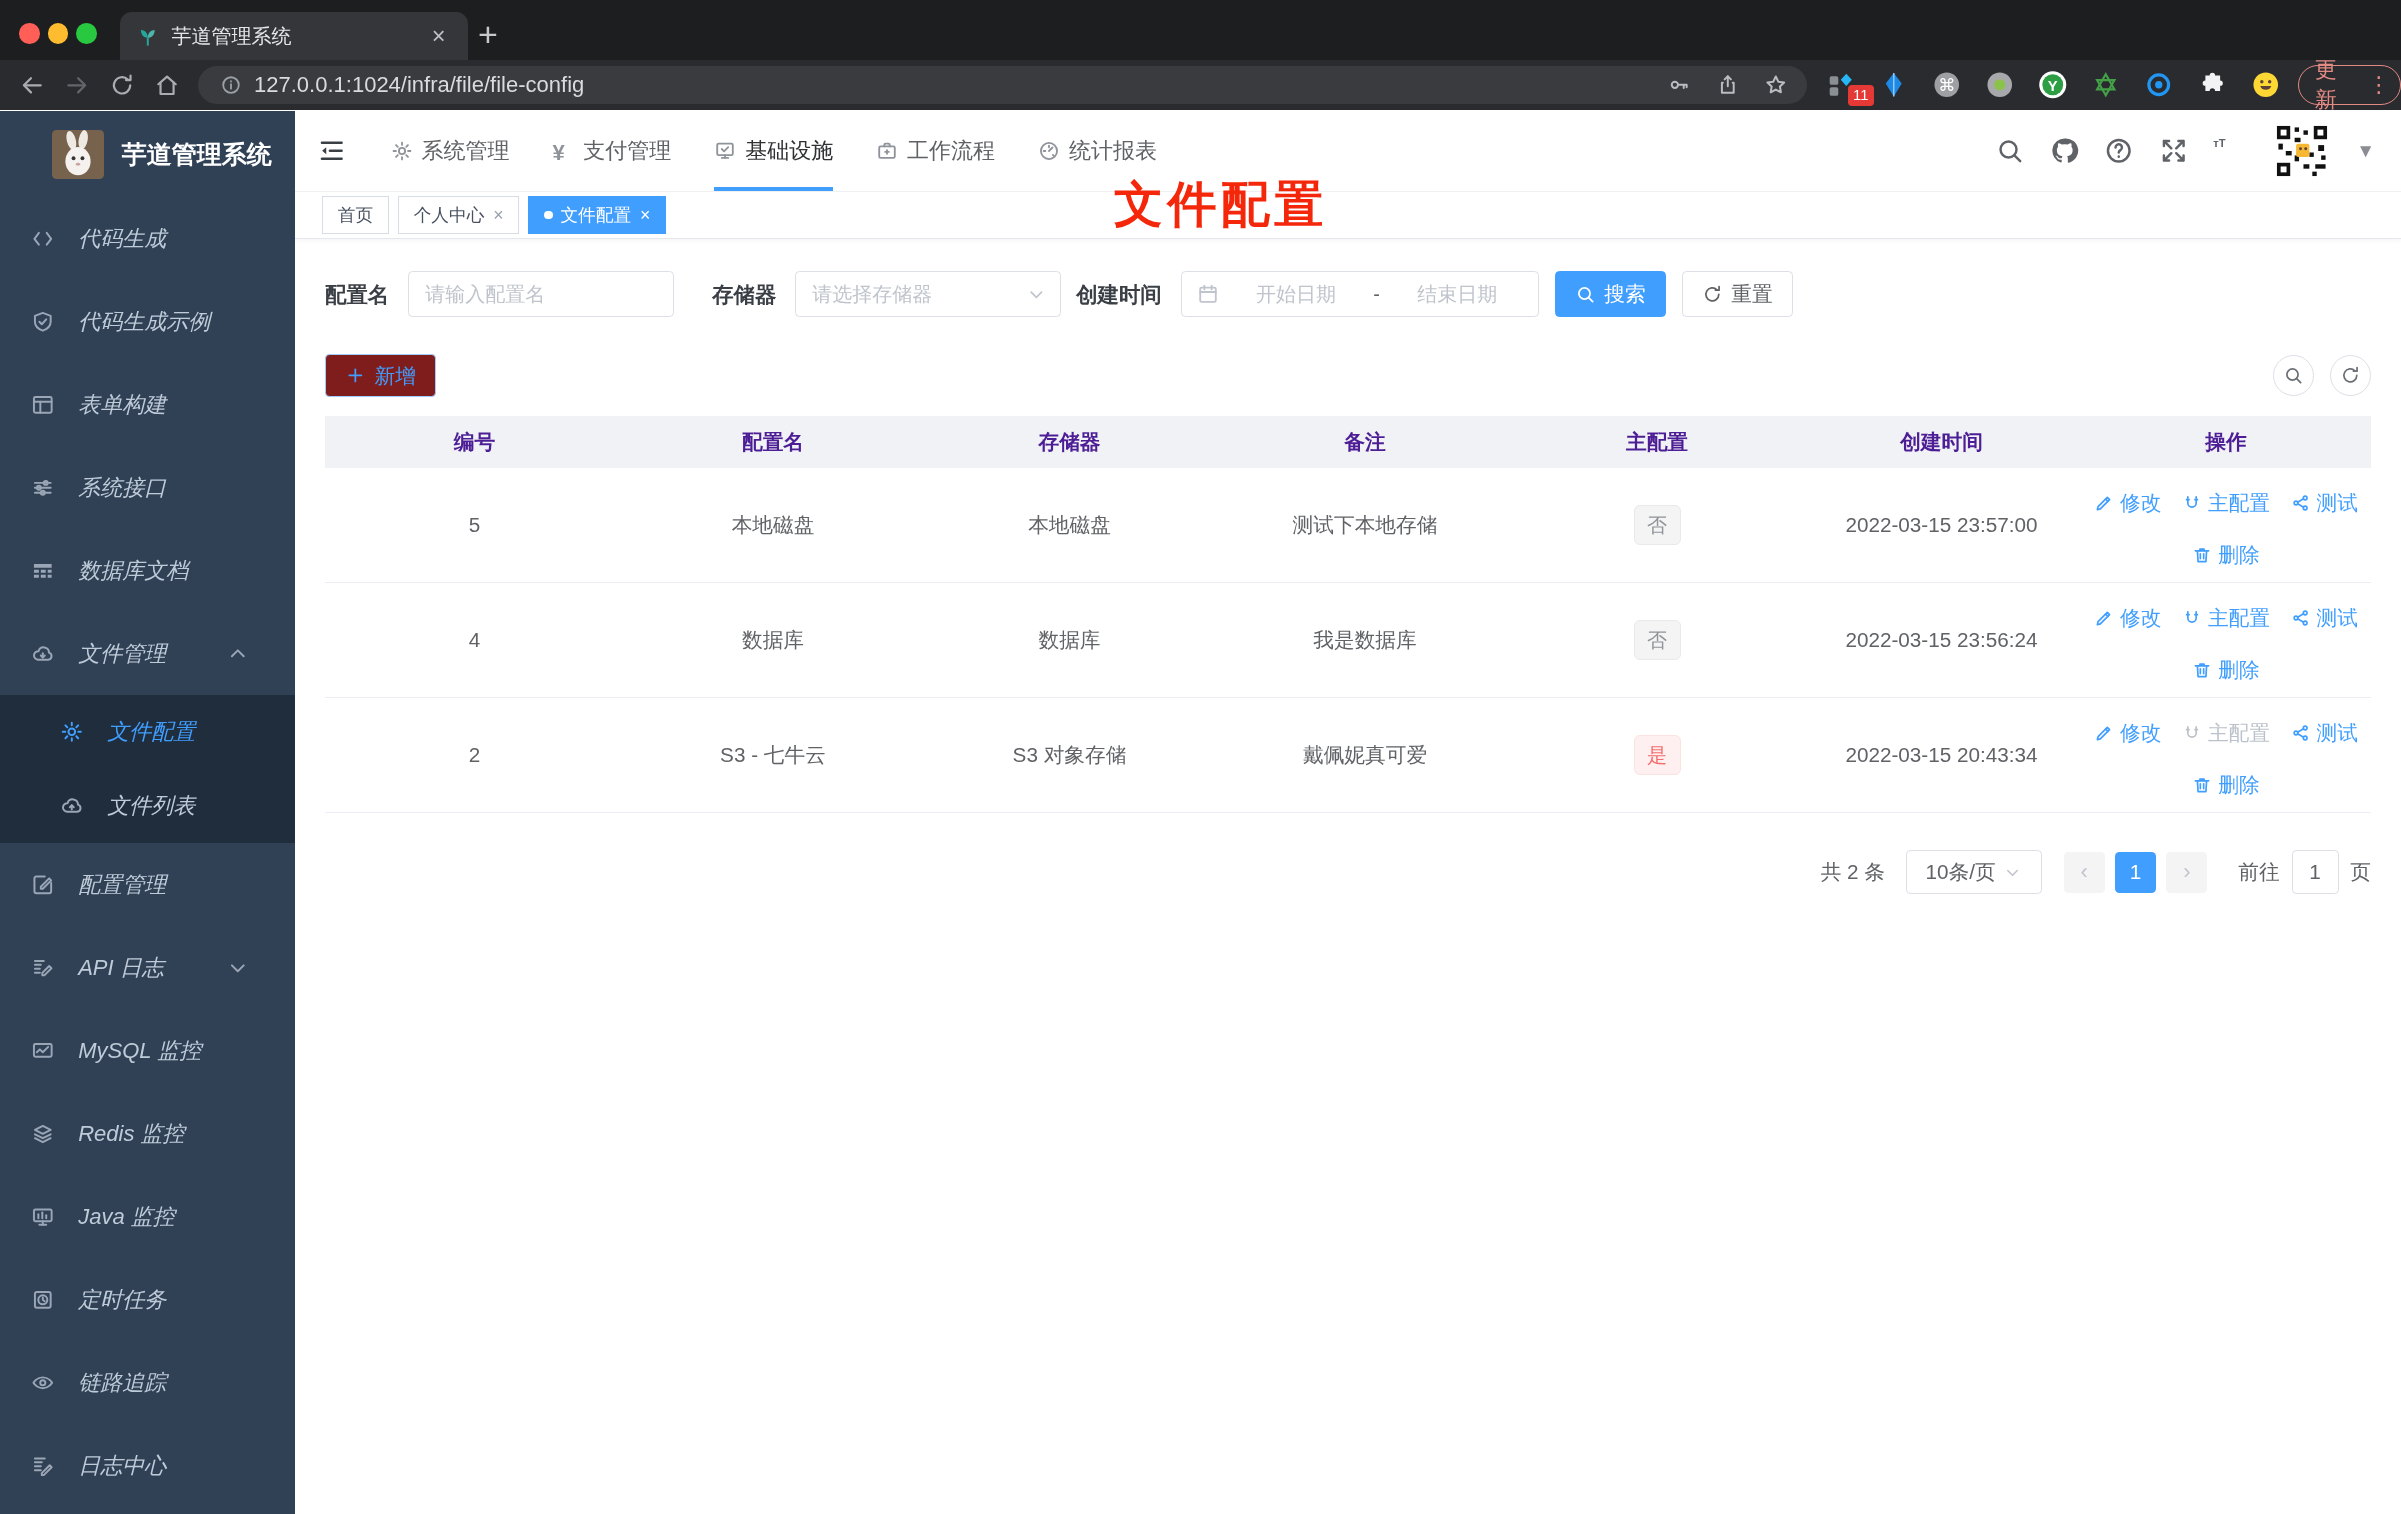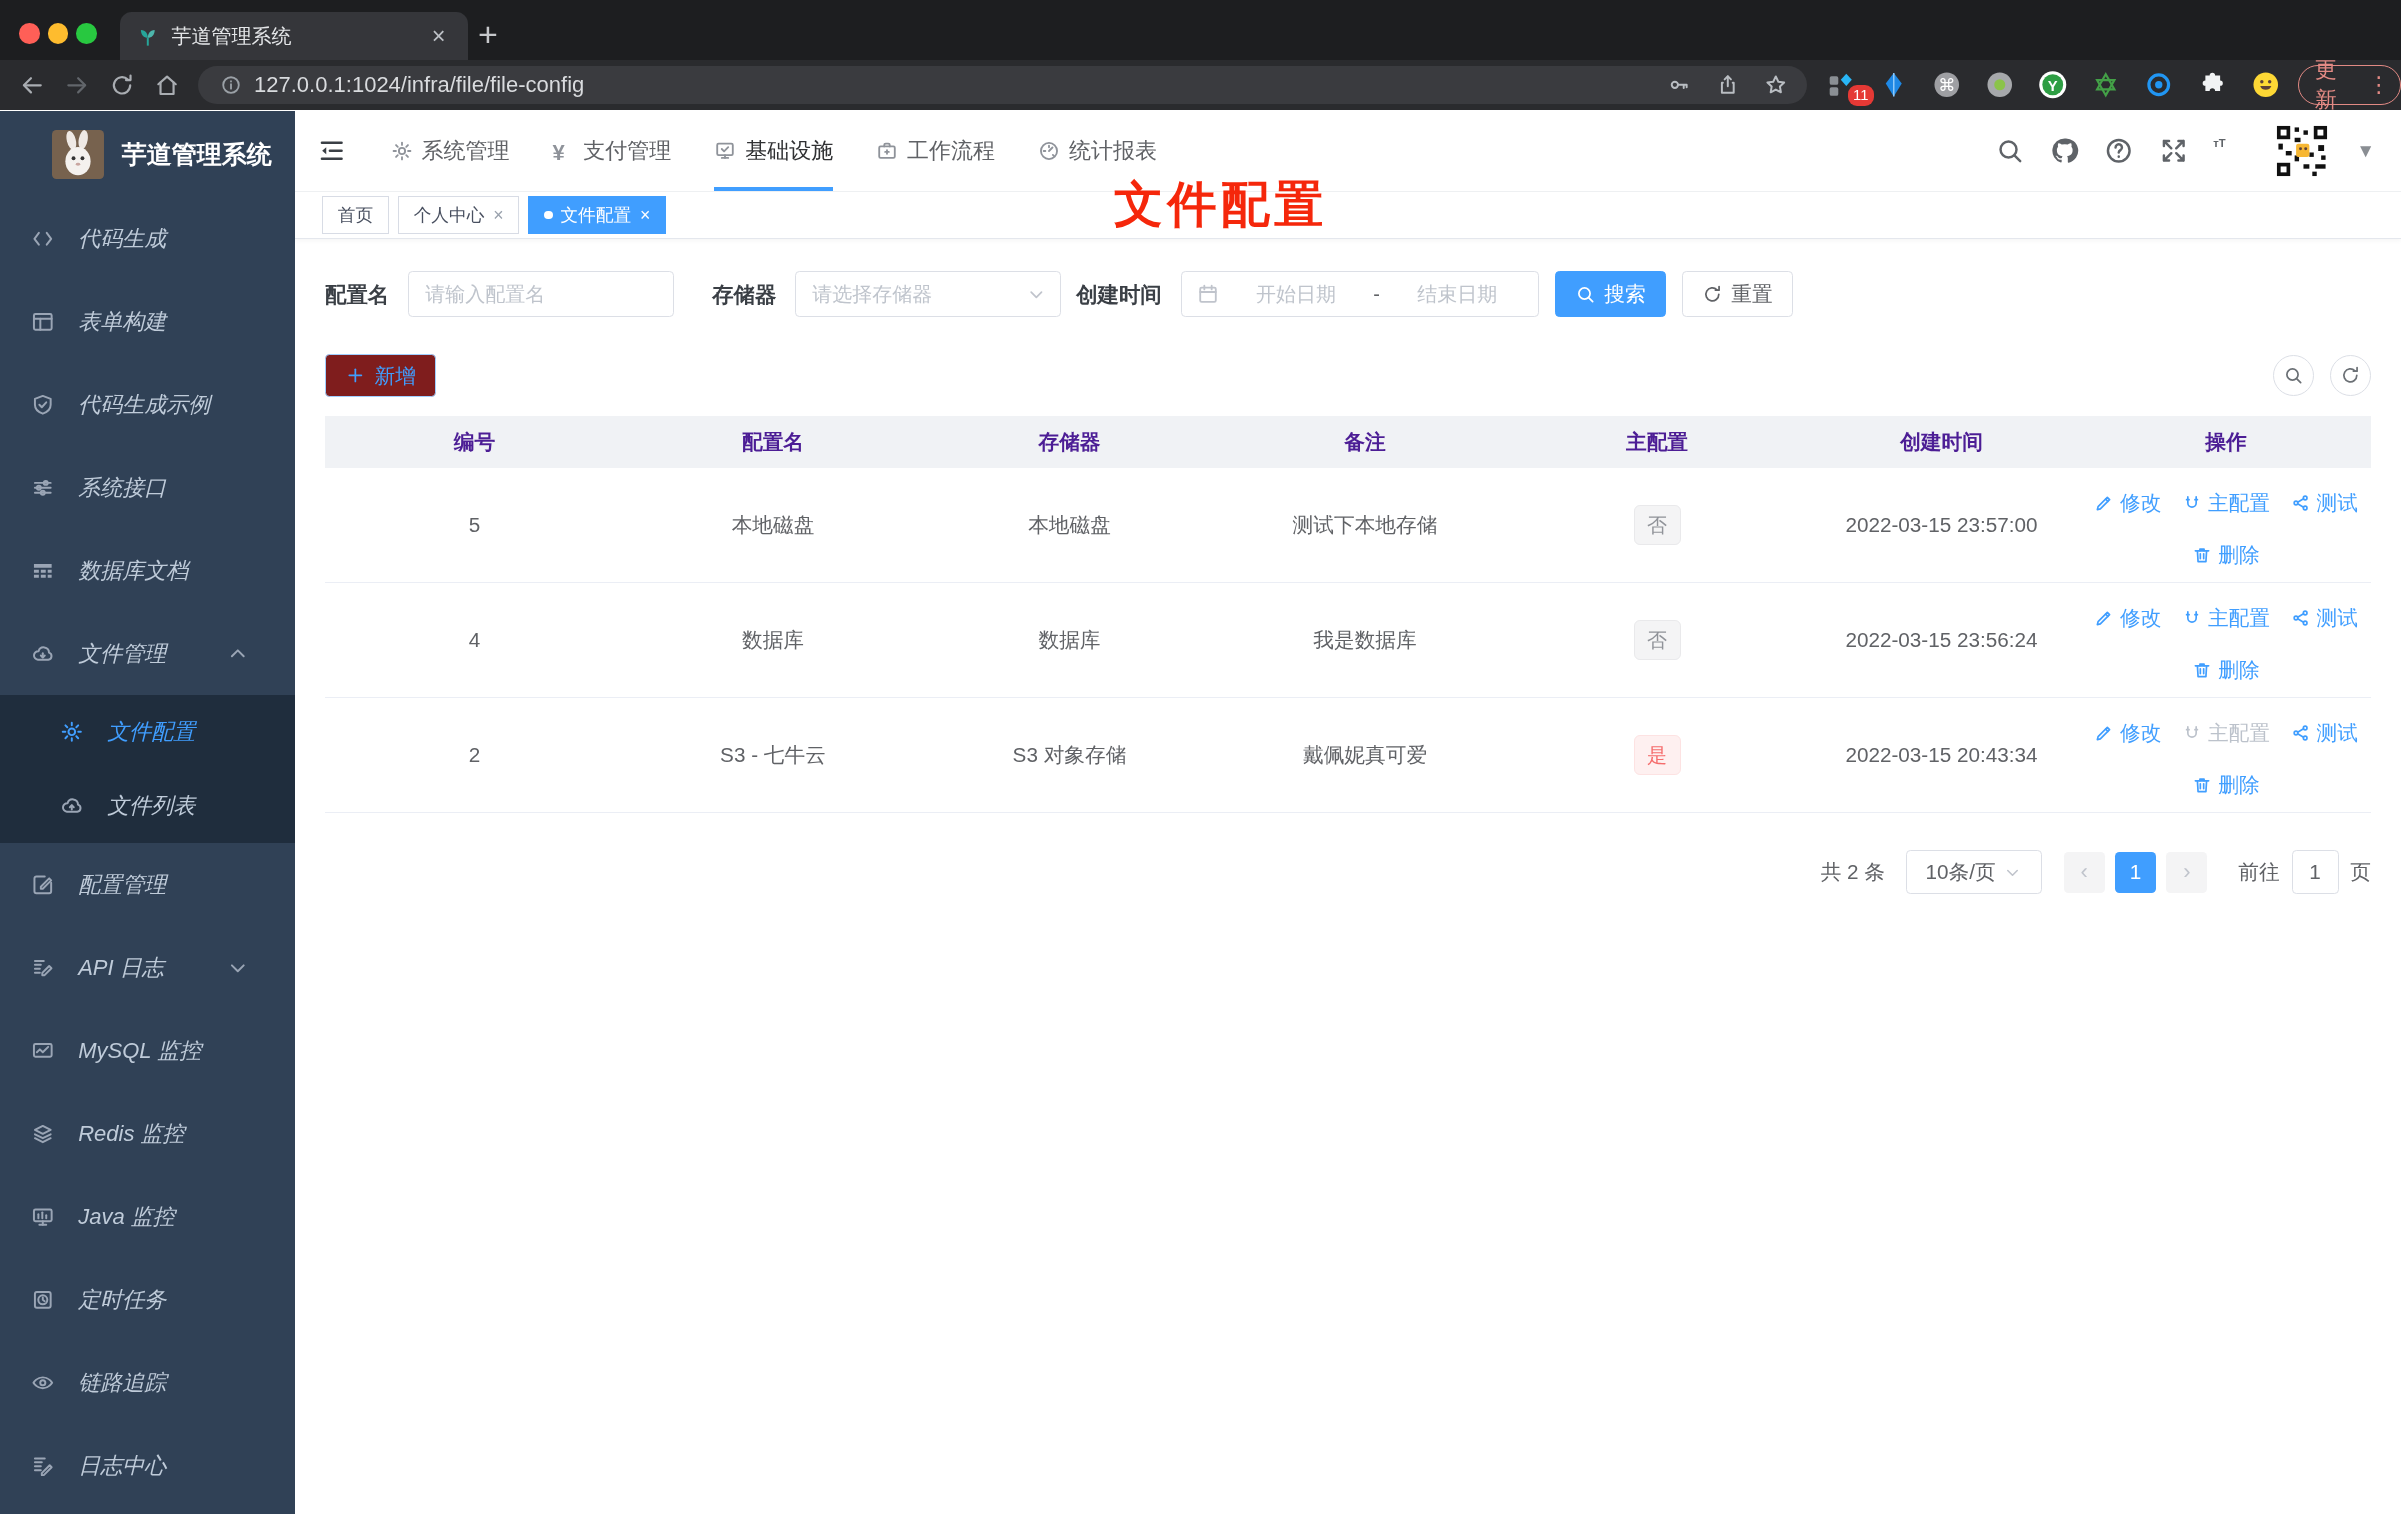--- a/index.html
+++ b/index.html
@@ -26,21 +26,21 @@
   .tb-ico.dim { color:#62666b; }
   .urlpill { margin-left:17.7px; width:1639px; height:38px; background:#3a3b3f; border-radius:19px;
     display:flex; align-items:center; padding:0 14.8px; }
   .urlpill .info { width:22px; height:22px; color:#9aa0a6; margin:0 11.8px 0 7.4px; }
   .url-text { font-size:22px; color:#d9dbde; flex:1; white-space:nowrap; }
   .pill-icons { display:flex; align-items:center; gap:25px; margin-right:4.4px; }
   .pill-icons .ico { width:23.6px; height:23.6px; color:#b9bdc2; }
   .ext-row { display:flex; align-items:center; gap:23.6px; margin-left:19px; position:relative; height:50px; }
   .ext-row .ico { width:29.5px; height:29.5px; }
   .ext-badge { position:absolute; left:22px; top:25px; background:#e53935; color:#fff; font-size:14.8px;
-    padding:1.5px 5.2px; border-radius:9px; line-height:17.7px;text-align:right; }
+    padding:1.5px 5.2px; border-radius:4px; line-height:17.7px;text-align:right; }
   .update-btn { margin-left:17.7px; height:40px; border:1.5px solid #e28a84; border-radius:20px; color:#e28a84;
     display:flex; align-items:center; padding:0 10.3px 0 16px; font-size:22px; gap:10.3px; }
   .update-dots { font-size:22px; letter-spacing:0; }
 
   
   .sidebar { position:absolute; top:111px; left:0; width:295px; height:1404px; background:#304156; overflow:hidden; }
   .logo-row { height:86px; display:flex; align-items:center; padding-left:52px; }
   .logo-img { width:52px; height:49px; border-radius:4.4px; overflow:hidden; }
   .logo-title { color:#fff; font-size:25px; font-weight:bold; margin-left:17.7px; white-space:nowrap; }
   .side-item { height:83px; display:flex; align-items:center; padding:0 22px 0 31px; color:#bfcbd9; font-size:22px; position:relative; }
@@ -325,37 +325,37 @@
           <polyline points="16 6 20.5 12 16 18"></polyline>
         </svg>
       </span>
       <span class="side-label">代码生成</span>
 
     </div>
 
     <div class="side-item">
       <span class="ico">
         <svg viewBox="0 0 24 24" fill="none" stroke="currentColor" stroke-width="2" stroke-linecap="round" stroke-linejoin="round">
+          <path d="M12 3l8 3v6c0 5-3.5 7.5-8 9-4.5-1.5-8-4-8-9V6z"></path>
+          <polyline points="8.5 12 11 14.5 15.5 9.5"></polyline>
+        </svg>
+      </span>
+      <span class="side-label">代码生成示例</span>
+
+    </div>
+
+    <div class="side-item">
+      <span class="ico">
+        <svg viewBox="0 0 24 24" fill="none" stroke="currentColor" stroke-width="2" stroke-linecap="round" stroke-linejoin="round">
           <rect x="3" y="4" width="18" height="16" rx="1.5"></rect>
           <line x1="3" y1="9" x2="21" y2="9"></line>
           <line x1="9.5" y1="9" x2="9.5" y2="20"></line>
         </svg>
       </span>
       <span class="side-label">表单构建</span>
-
-    </div>
-
-    <div class="side-item">
-      <span class="ico">
-        <svg viewBox="0 0 24 24" fill="none" stroke="currentColor" stroke-width="2" stroke-linecap="round" stroke-linejoin="round">
-          <path d="M12 3l8 3v6c0 5-3.5 7.5-8 9-4.5-1.5-8-4-8-9V6z"></path>
-          <polyline points="8.5 12 11 14.5 15.5 9.5"></polyline>
-        </svg>
-      </span>
-      <span class="side-label">代码生成示例</span>
 
     </div>
 
     <div class="side-item">
       <span class="ico">
         <svg viewBox="0 0 24 24" fill="none" stroke="currentColor" stroke-width="2" stroke-linecap="round" stroke-linejoin="round">
           <line x1="4" y1="7" x2="20" y2="7"></line>
           <circle cx="15" cy="7" r="2"></circle>
           <line x1="4" y1="12" x2="20" y2="12"></line>
           <circle cx="8" cy="12" r="2"></circle>

